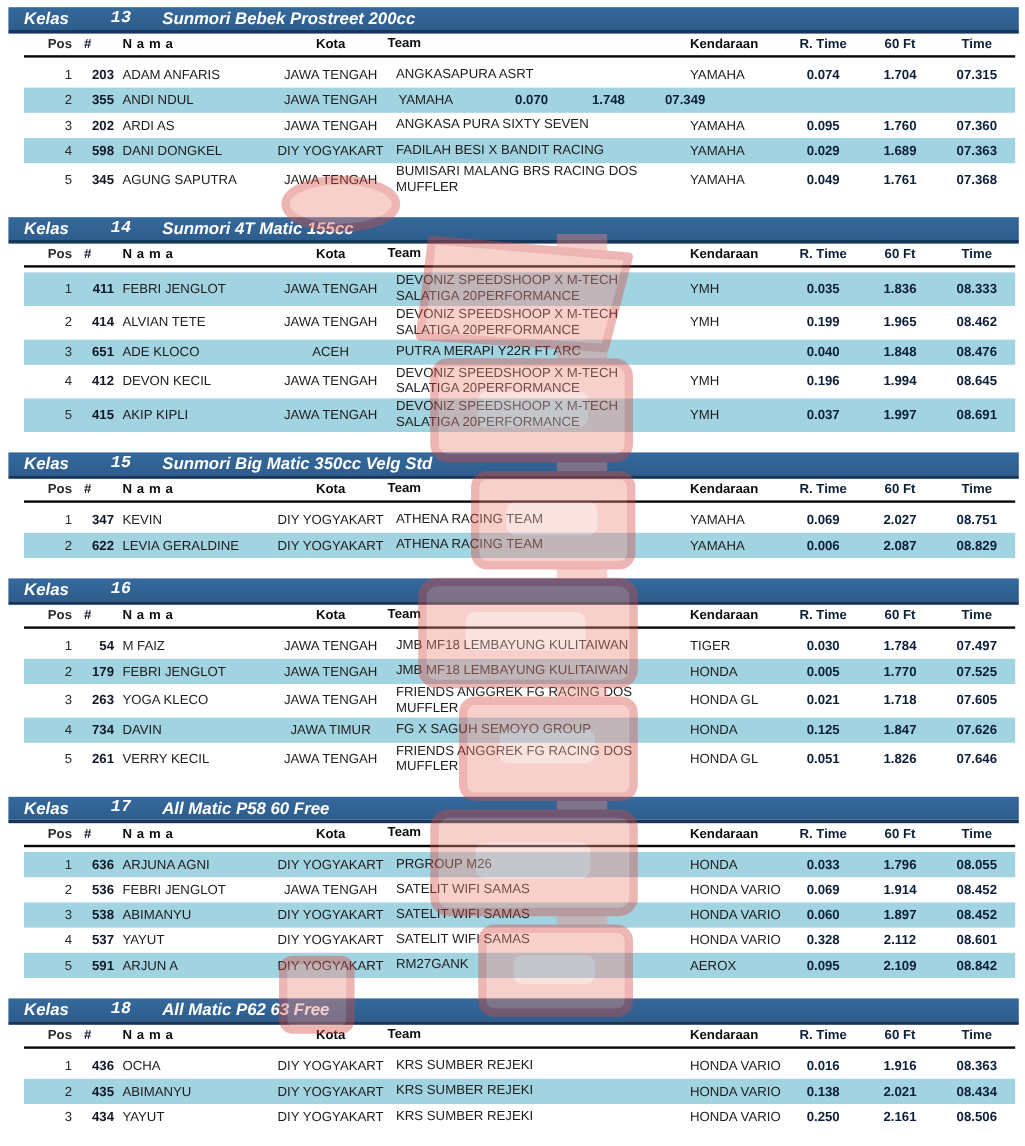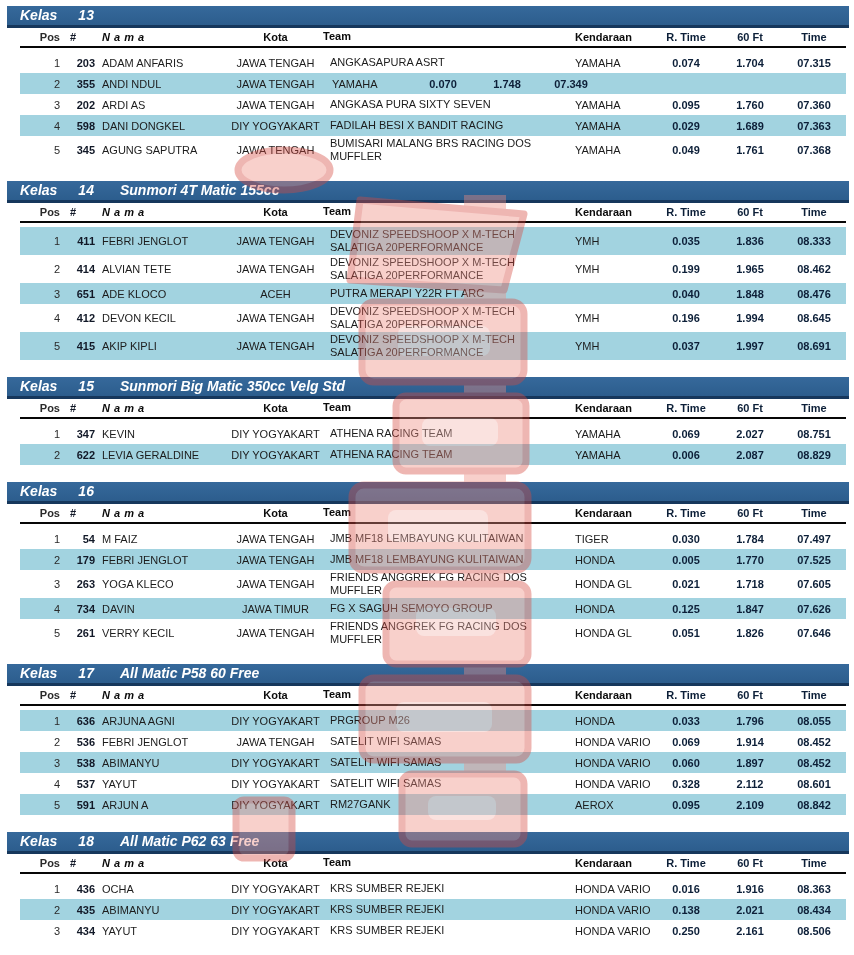--- a/index.html
+++ b/index.html
@@ -10,56 +10,57 @@
   }
   #report{padding-top:6px;position:relative;z-index:1;}
   .results-section{margin:0 5px 17px 7px;width:842px;}
   .kelas-bar{
     height:19px;background:linear-gradient(#36699b,#2c5d8d);
     border-bottom:3px solid #16375c;color:#ffffff;
     font-weight:bold;font-style:italic;font-size:14px;line-height:19px;
     display:flex;align-items:flex-start;white-space:nowrap;
   }
   .kelas-bar .kw{margin-left:13px;}
-  .kelas-bar .kn{margin-left:21px;}
+  .kelas-bar .kn{margin-left:35px;font-family:Liberation Mono, monospace;}
   .kelas-bar .kt{margin-left:26px;}
   .thead,.row{display:flex;margin-left:13px;width:826px;box-sizing:border-box;}
   .thead{
     font-weight:bold;font-size:11px;color:#0c0c0c;
     padding:2px 0 3px 0;border-bottom:2.5px solid #070707;margin-bottom:4px;
     align-items:flex-end;
   }
   .row{align-items:center;font-size:11px;color:#1c1c1c;min-height:21px;padding:1px 0;}
   .row.hl{background:#a2d3e0;}
   .cell{box-sizing:border-box;flex:none;}
   .c-pos{width:40px;text-align:right;color:#2a2a2a;}
   .c-num{width:40px;text-align:right;padding-right:5px;font-weight:bold;color:#111827;}
   .c-nama{width:126px;padding-left:2px;}
   .c-kota{width:97px;padding-left:2px;text-align:center;}
   .c-team{width:243px;padding-left:7px;padding-right:24px;line-height:13px;}
   .c-ken{width:88px;padding-left:9px;padding-right:17px;white-space:nowrap;overflow:hidden;}
   .c-rt,.c-60,.c-time{width:64px;text-align:center;font-weight:bold;color:#0c1f38;}
   .thead .c-num{text-align:center;padding-right:14px;}
-  .thead .c-nama{letter-spacing:.5px;font-style:italic;}
+  .thead .c-nama{letter-spacing:.5px;}
   .thead .c-team{padding-left:0;}
   .thead .c-ken{overflow:visible;}
   
   .watermark{
     position:absolute;left:212px;top:140px;width:370px;height:745px;
     opacity:.40;z-index:2;pointer-events:none;
   }
 </style>
 </head>
 <body>
 
 <div id="report">
     <section class="results-section">
       <div class="kelas-bar">
         <span class="kw">Kelas</span>
         <span class="kn">13</span>
+        <span class="kt">Sunmori Bebek Prostreet 200cc</span>
       </div>
       <div class="thead">
         <div class="cell c-pos">Pos</div>
         <div class="cell c-num">#</div>
         <div class="cell c-nama">N a m a</div>
         <div class="cell c-kota">Kota</div>
         <div class="cell c-team">Team</div>
         <div class="cell c-ken">Kendaraan</div>
         <div class="cell c-rt">R. Time</div>
         <div class="cell c-60">60 Ft</div>

